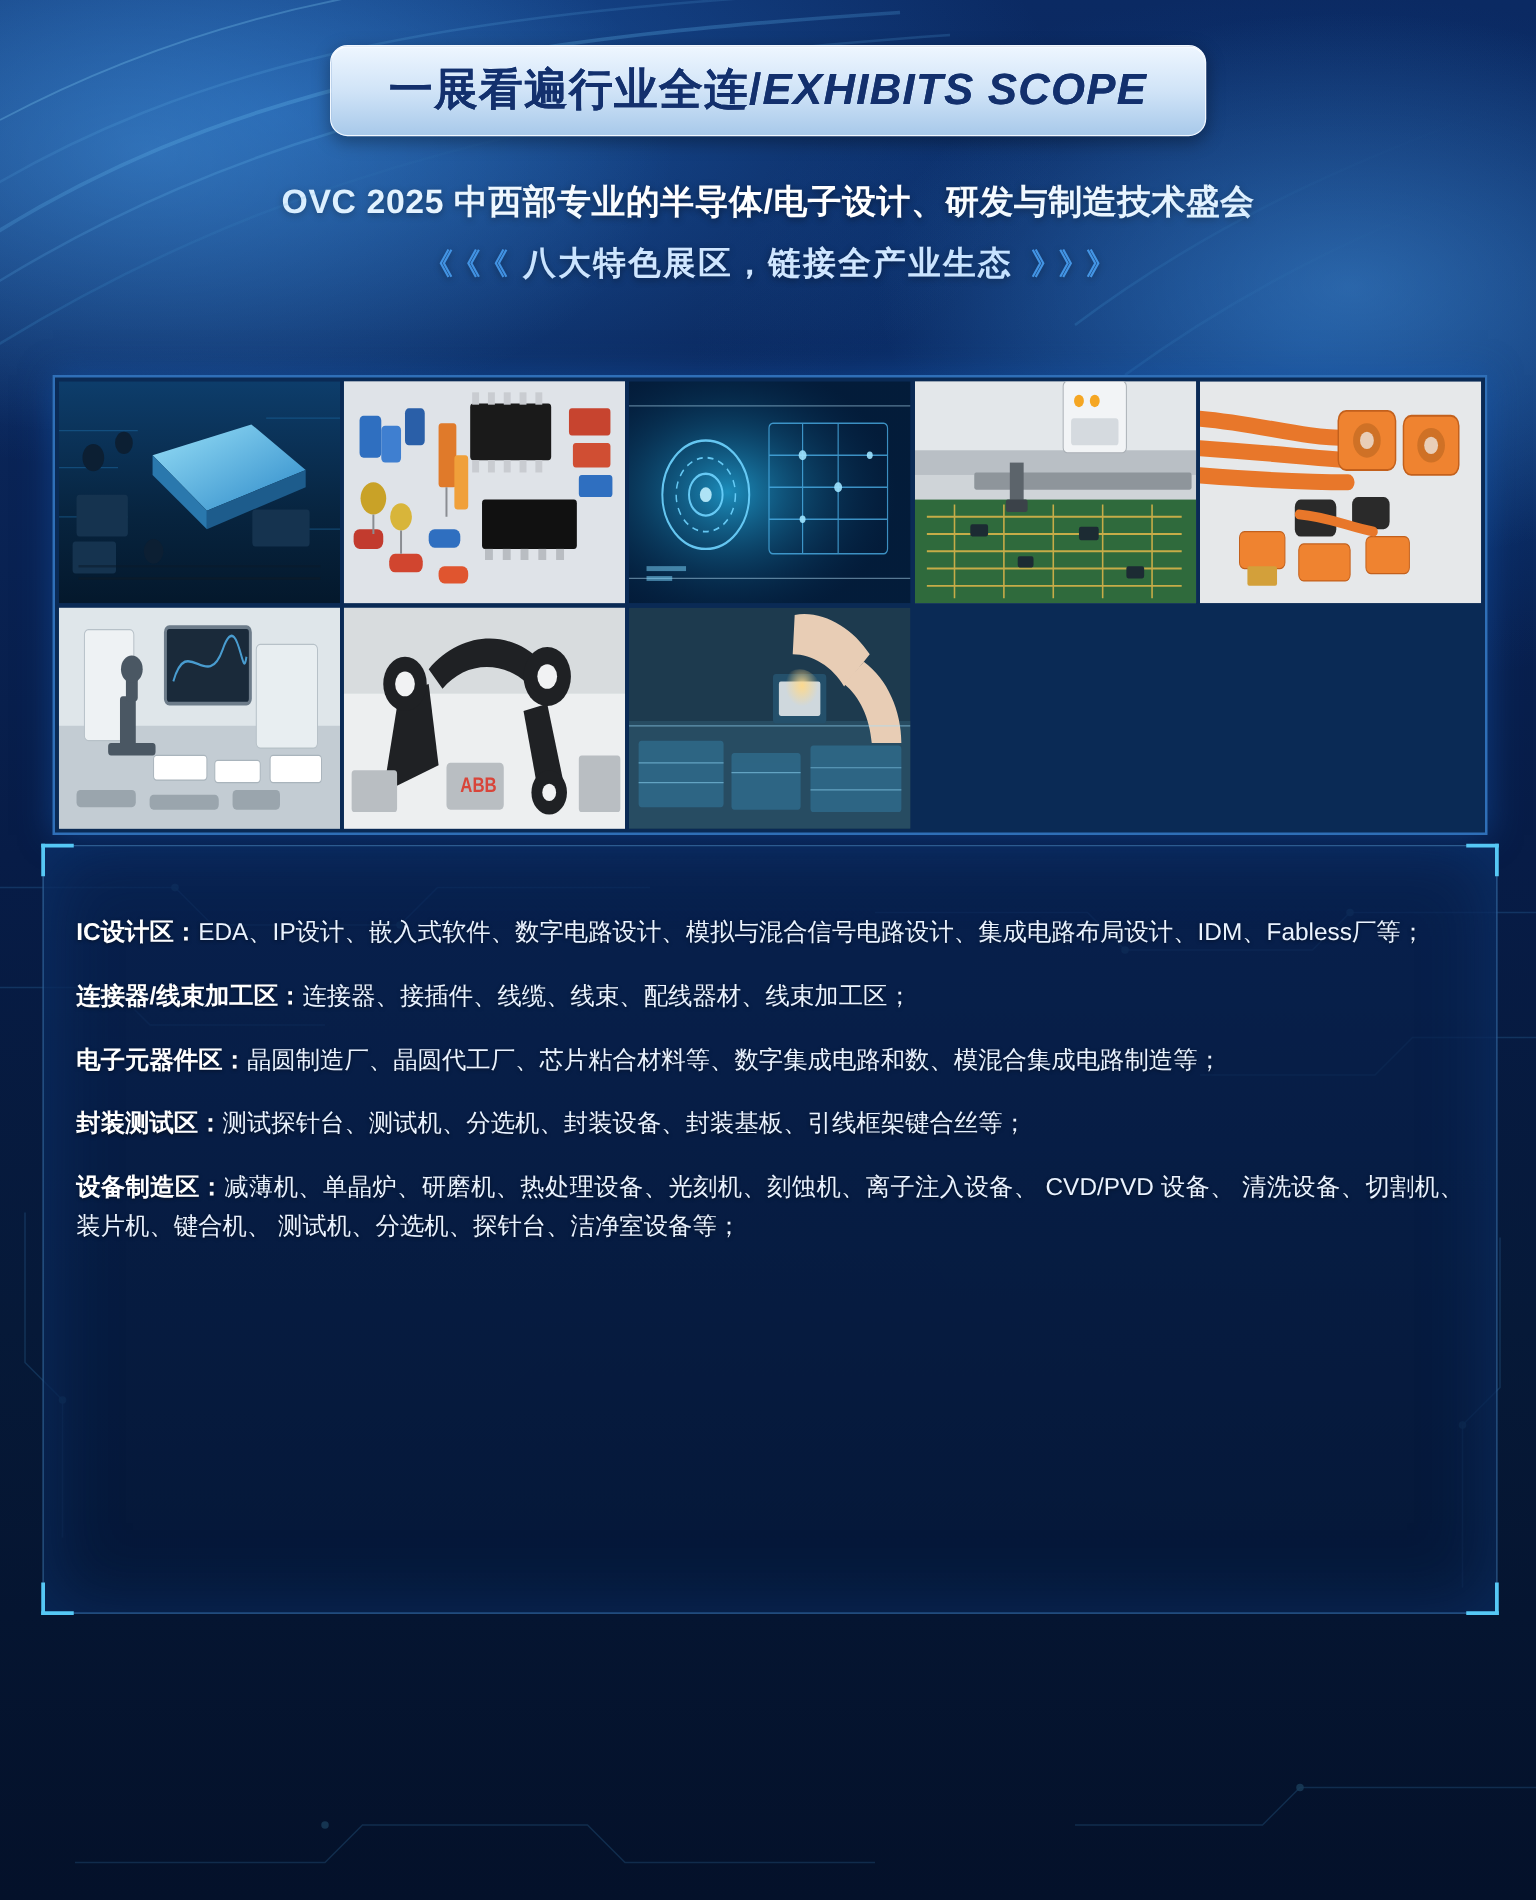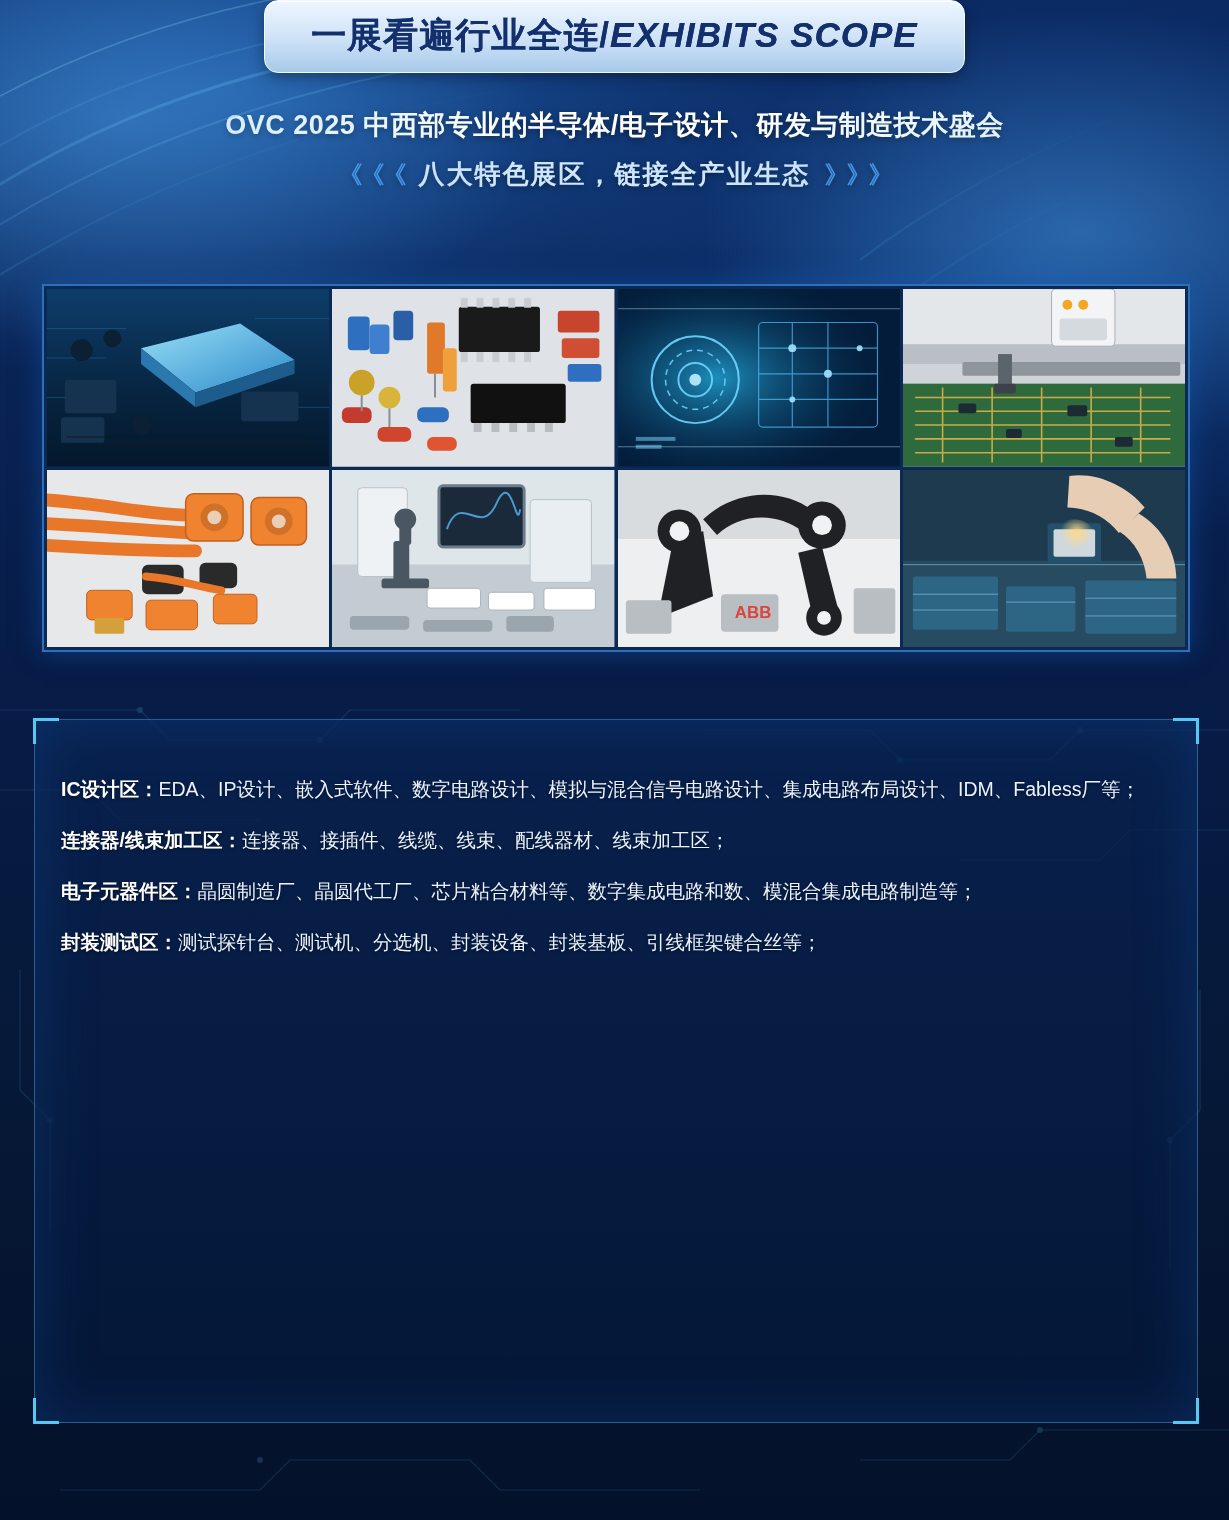--- a/index.html
+++ b/index.html
@@ -21,20 +21,21 @@
   
   .bg-swoosh {
     position: absolute; inset: 0; pointer-events: none;
     overflow: hidden;
   }
   .bg-swoosh svg { position: absolute; top: 0; left: 0; }
 
   
   .header-wrap {
     position: relative;
+    padding-top: 36px;
     text-align: center;
   }
   .title-badge {
     display: inline-block;
     position: relative;
     padding: 11px 46px 13px 46px;
     border-radius: 14px;
     background: linear-gradient(180deg, #eef6ff 0%, #cfe3f7 52%, #a8c9ea 100%);
     box-shadow: 0 4px 14px rgba(0,0,0,0.35), inset 0 1px 0 rgba(255,255,255,0.9);
     border: 1px solid #f2f8ff;
@@ -81,39 +82,39 @@
   .chev {
     color: #3f8fe0;
     font-size: 24px;
     letter-spacing: -2px;
     font-weight: bold;
   }
 
   
   .gallery {
     position: absolute;
-    left: 42px; top: 284px;
+    left: 42px; top: 300px;
     width: 1148px; height: 368px;
     border: 2px solid #2f6fb8;
     background: #0a2a55;
     display: grid;
-    grid-template-columns: repeat(4, 1fr);
+    grid-template-columns: repeat(5, 1fr);
     grid-template-rows: repeat(2, 1fr);
     gap: 3px;
     padding: 3px;
     box-shadow: 0 0 24px rgba(20,90,180,0.5);
   }
   .tile { position: relative; overflow: hidden; }
   .tile svg { display: block; width: 100%; height: 100%; }
 
   
   .scope-panel {
     position: absolute;
-    left: 34px; top: 719px;
-    width: 1164px; height: 704px;
+    left: 34px; top: 676px;
+    width: 1164px; height: 615px;
     background: linear-gradient(180deg, rgba(8,34,80,0.72) 0%, rgba(5,24,58,0.72) 100%);
     border: 1px solid rgba(90,170,240,0.45);
     box-shadow: inset 0 0 60px rgba(20,80,160,0.35);
   }
   .corner {
     position: absolute; width: 26px; height: 26px;
     border: 3px solid #56c8f5;
   }
   .corner.tl { left: -2px; top: -2px; border-right: none; border-bottom: none; }
   .corner.tr { right: -2px; top: -2px; border-left: none; border-bottom: none; }
@@ -514,16 +515,19 @@
 
     <p class="scope-item">
       <span class="cat">电子元器件区：</span><span class="body">晶圆制造厂、晶圆代工厂、芯片粘合材料等、数字集成电路和数、模混合集成电路制造等；</span>
     </p>
 
     <p class="scope-item">
       <span class="cat">封装测试区：</span><span class="body">测试探针台、测试机、分选机、封装设备、封装基板、引线框架键合丝等；</span>
     </p>
 
 
+    <p class="scope-item">
+      <span class="cat">设备制造区：</span><span class="body">减薄机、单晶炉、研磨机、热处理设备、光刻机、刻蚀机、离子注入设备、 CVD/PVD 设备、 清洗设备、切割机、装片机、键合机、 测试机、分选机、探针台、洁净室设备等；</span>
+    </p>
 
 
   </div>
 </div>
 
 </body></html>

